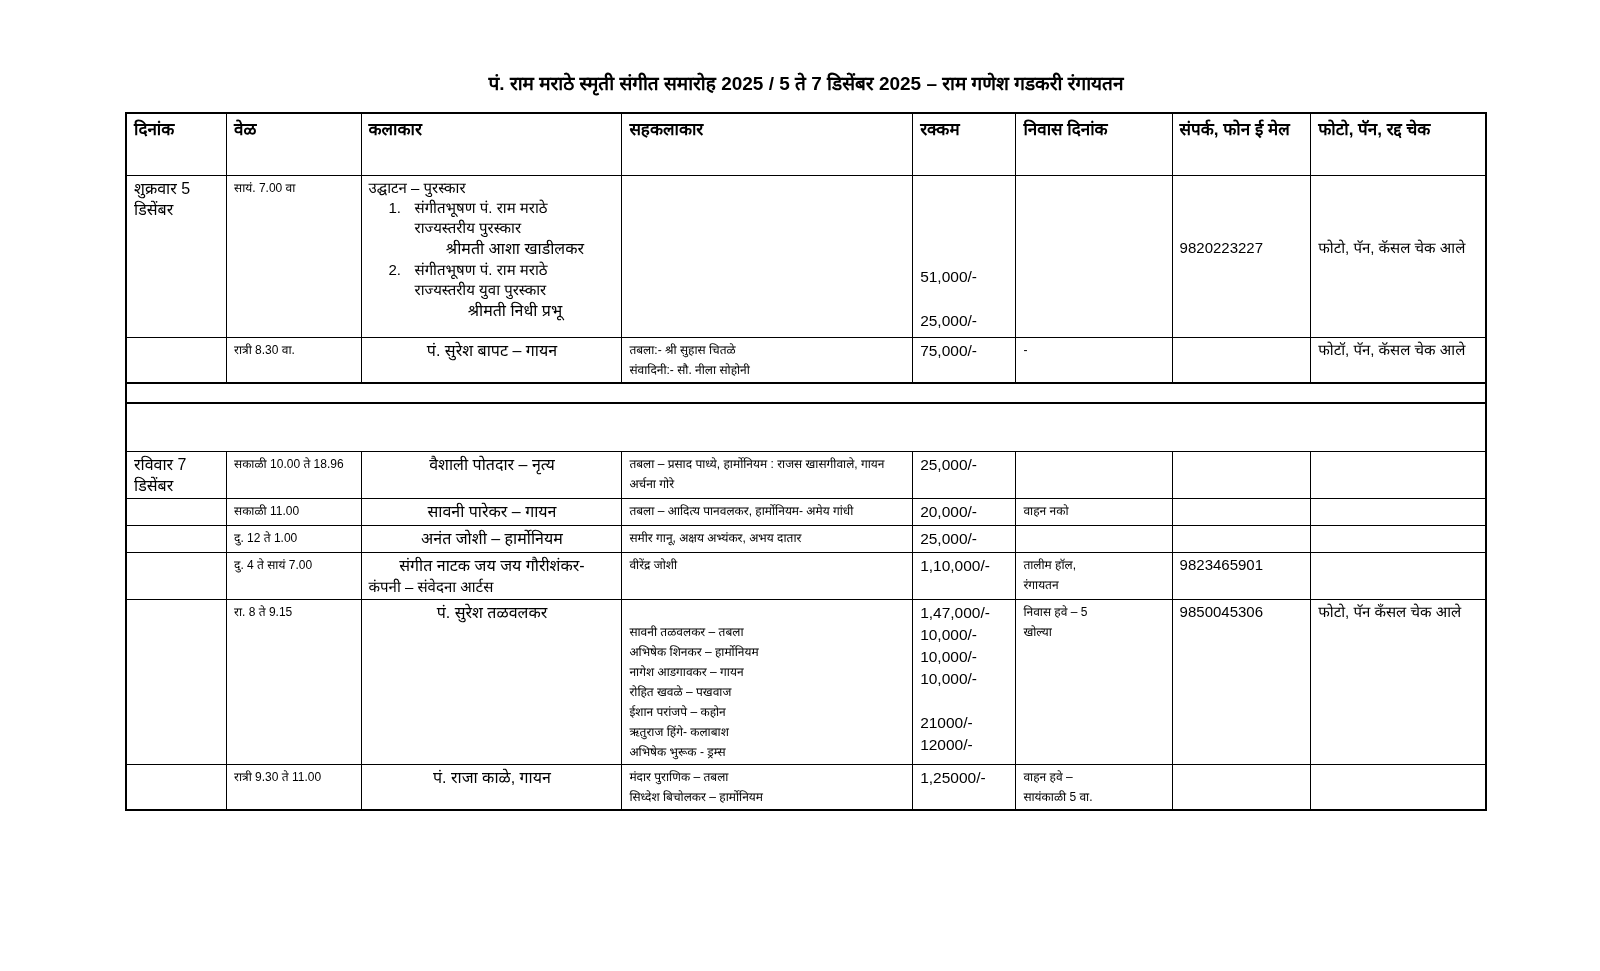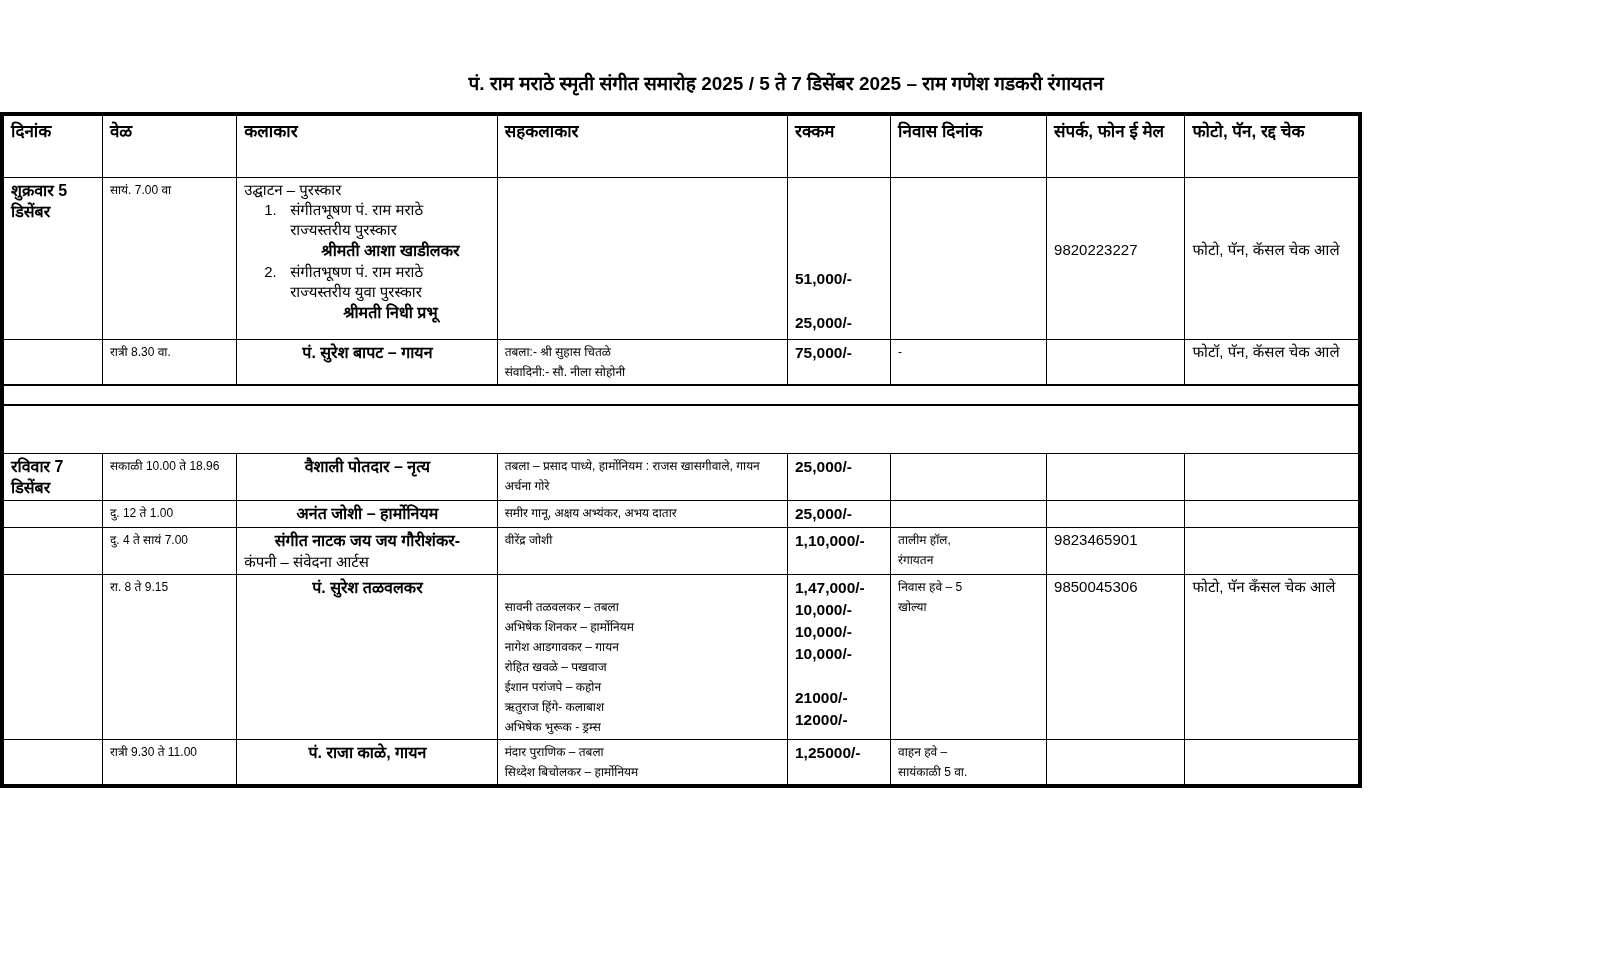--- a/index.html
+++ b/index.html
@@ -1,40 +1,40 @@
 <!DOCTYPE html>
 <html><head>
 <meta charset="utf-8">
 <style>
   html,body{margin:0;padding:0;background:#fff;}
   body{
     width:1600px;min-height:971px;
     font-family:"Liberation Sans","DejaVu Sans",sans-serif;
     color:#000;
   }
-  .page{padding-top:70px;}
+  .page{padding-top:70px;padding-left:20px;}
   .doc-title{
     width:1362px;margin:0 0 16px 105px;
     text-align:center;font-weight:bold;font-size:19px;
   }
   table.schedule{
-    width:1362px;
+    margin-left:105px;width:1362px;
     border-collapse:collapse;table-layout:fixed;
-    border:4px solid #000000;
+    border:2px solid #000000;
   }
   th,td{
     border:1px solid #000;
     vertical-align:top;text-align:left;
     padding:2px 6px 2px 7px;
     font-size:15px;line-height:20px;
     overflow:hidden;
   }
   th{font-size:17px;font-weight:bold;line-height:22px;height:54px;padding-top:5px;}
   .ln{min-height:20px;}
-  .ln.b{font-weight:bold;font-size:15.5px;}
+  .ln.b{font-weight:normal;font-size:15.5px;}
   .c-date .ln.b{font-size:16px;line-height:21px;}
   .c-artist .ln.b{font-size:16px;line-height:22px;text-align:center;}
   .c-amount .ln{line-height:22px;min-height:22px;}
   .c-time .ln, .c-coartist .ln, .c-stay .ln{font-size:12px;}
   .li{display:flex;}
   .li .num{flex:none;margin-left:20px;width:26px;}
   .ind{margin-left:46px;}
   tr.spacer td{border-top:2px solid #000;border-left:2px solid #000;border-right:2px solid #000;}
   
   tbody tr:nth-child(1){height:162px;}
@@ -172,20 +172,40 @@
           <td class="c-amount">
             <div class="ln b">25,000/-</div>
           </td>
           <td class="c-stay"></td>
           <td class="c-contact"></td>
           <td class="c-docs"></td>
         </tr>
         <tr>
           <td class="c-date"></td>
           <td class="c-time">
+            <div class="ln">सकाळी 11.00</div>
+          </td>
+          <td class="c-artist">
+            <div class="ln b">सावनी पारेकर – गायन</div>
+          </td>
+          <td class="c-coartist">
+            <div class="ln">तबला – आदित्य पानवलकर, हार्मोनियम- अमेय गांधी</div>
+          </td>
+          <td class="c-amount">
+            <div class="ln b">20,000/-</div>
+          </td>
+          <td class="c-stay">
+            <div class="ln">वाहन नको</div>
+          </td>
+          <td class="c-contact"></td>
+          <td class="c-docs"></td>
+        </tr>
+        <tr>
+          <td class="c-date"></td>
+          <td class="c-time">
             <div class="ln">दु. 12 ते 1.00</div>
           </td>
           <td class="c-artist">
             <div class="ln b">अनंत जोशी – हार्मोनियम</div>
           </td>
           <td class="c-coartist">
             <div class="ln">समीर गानू, अक्षय अभ्यंकर, अभय दातार</div>
           </td>
           <td class="c-amount">
             <div class="ln b">25,000/-</div>

